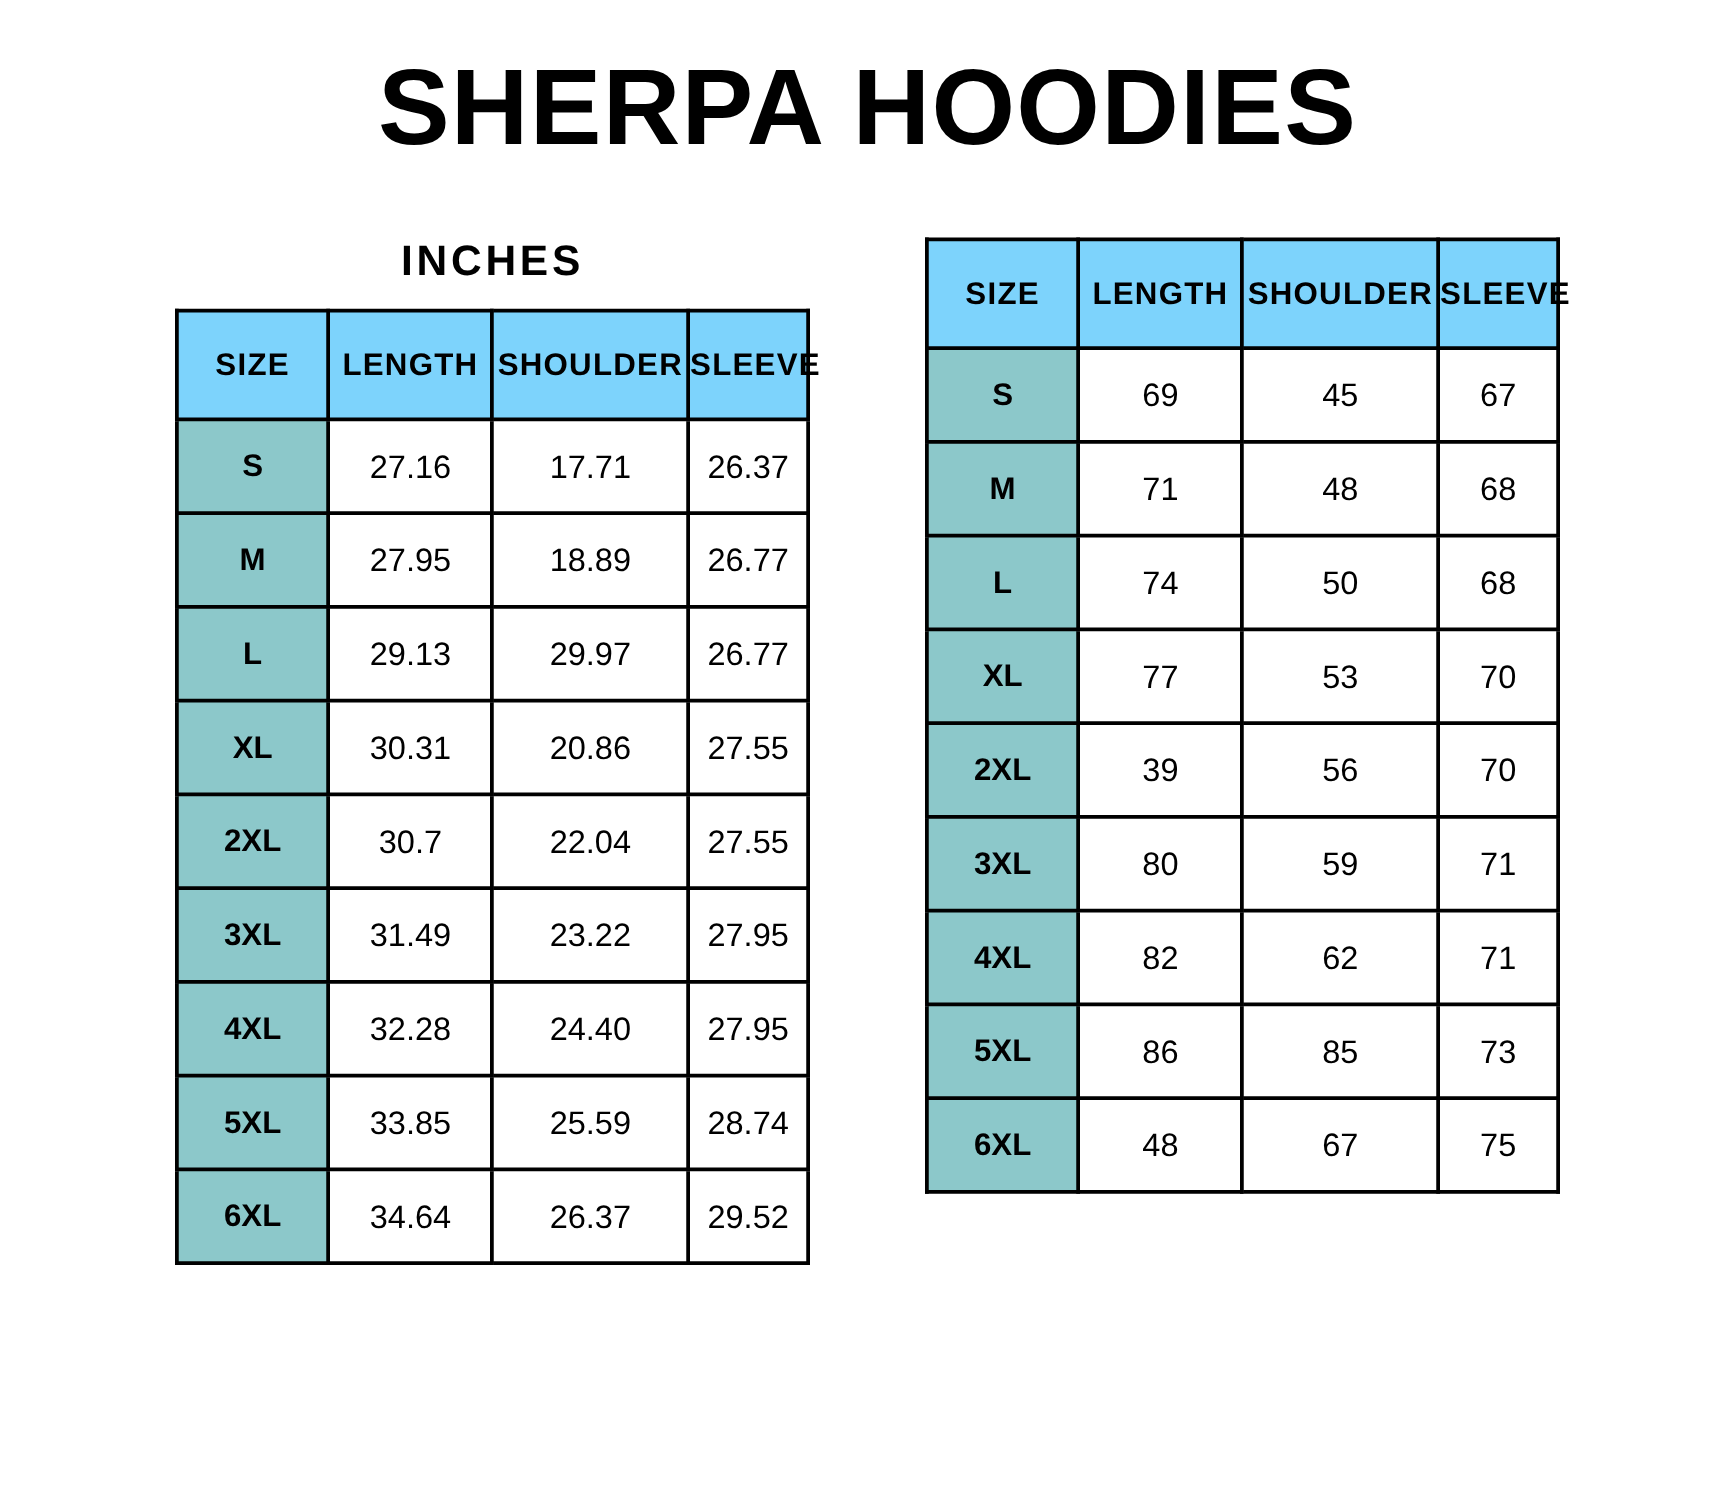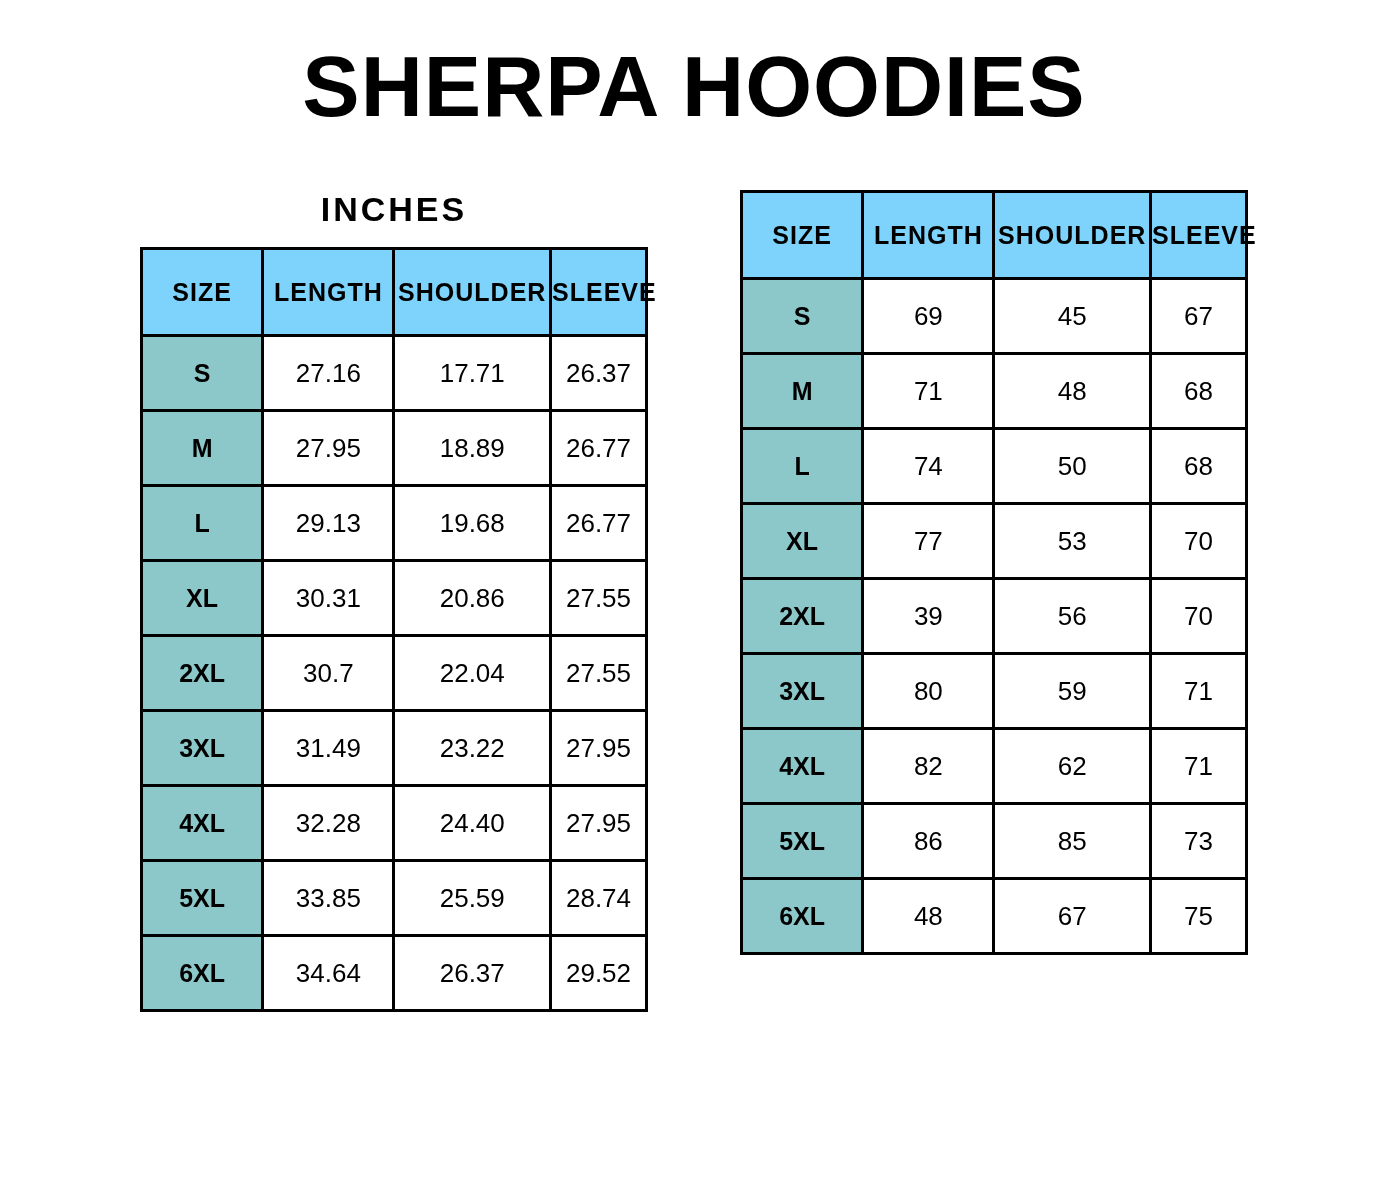--- a/index.html
+++ b/index.html
@@ -117,21 +117,21 @@
           </tr>
           <tr>
             <td class="size-cell">M</td>
             <td>27.95</td>
             <td>18.89</td>
             <td>26.77</td>
           </tr>
           <tr>
             <td class="size-cell">L</td>
             <td>29.13</td>
-            <td>19.68</td>
+            <td>29.97</td>
             <td>26.77</td>
           </tr>
           <tr>
             <td class="size-cell">XL</td>
             <td>30.31</td>
             <td>20.86</td>
             <td>27.55</td>
           </tr>
           <tr>
             <td class="size-cell">2XL</td>

